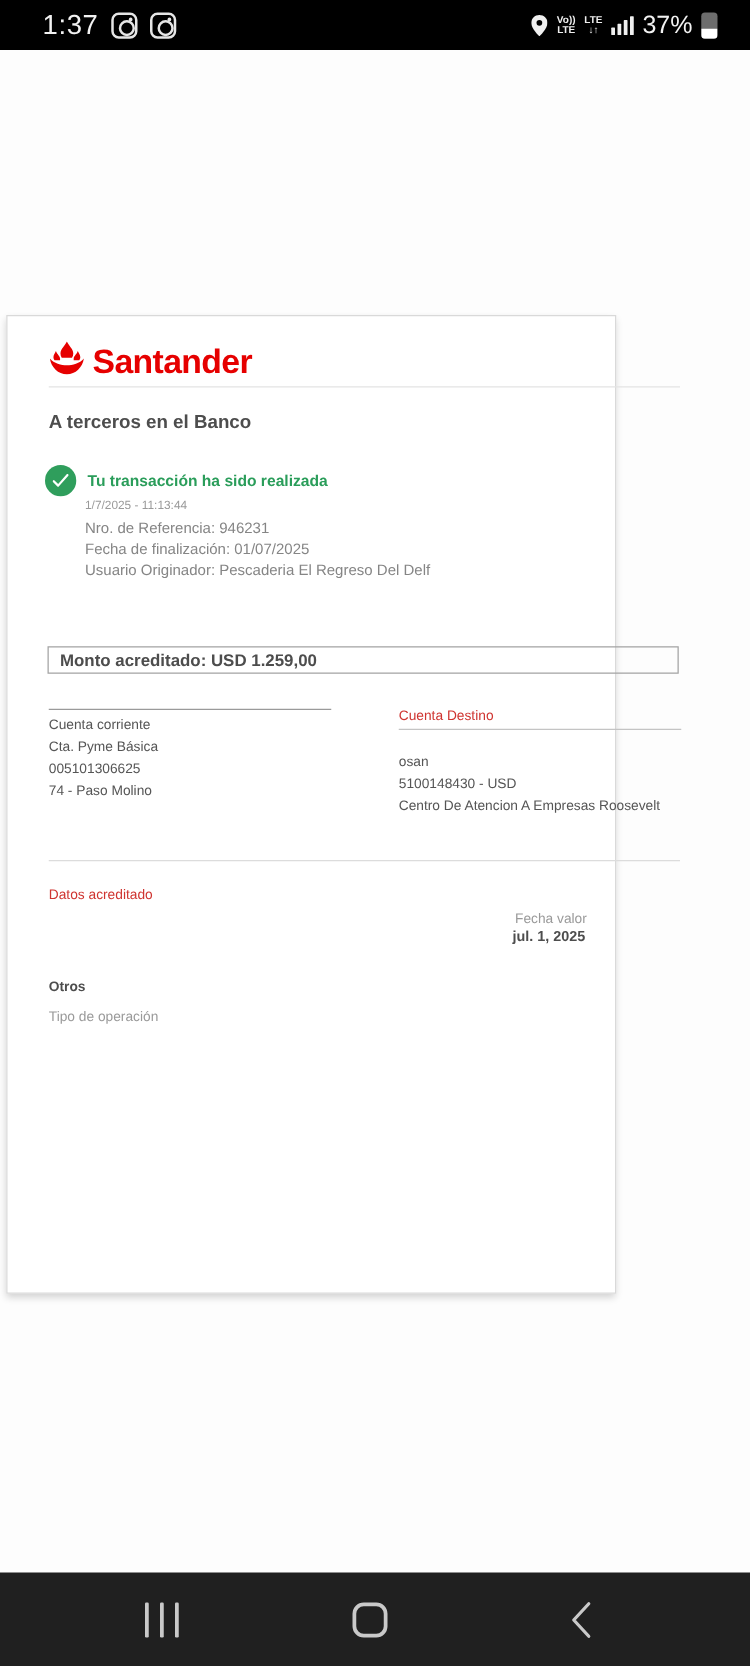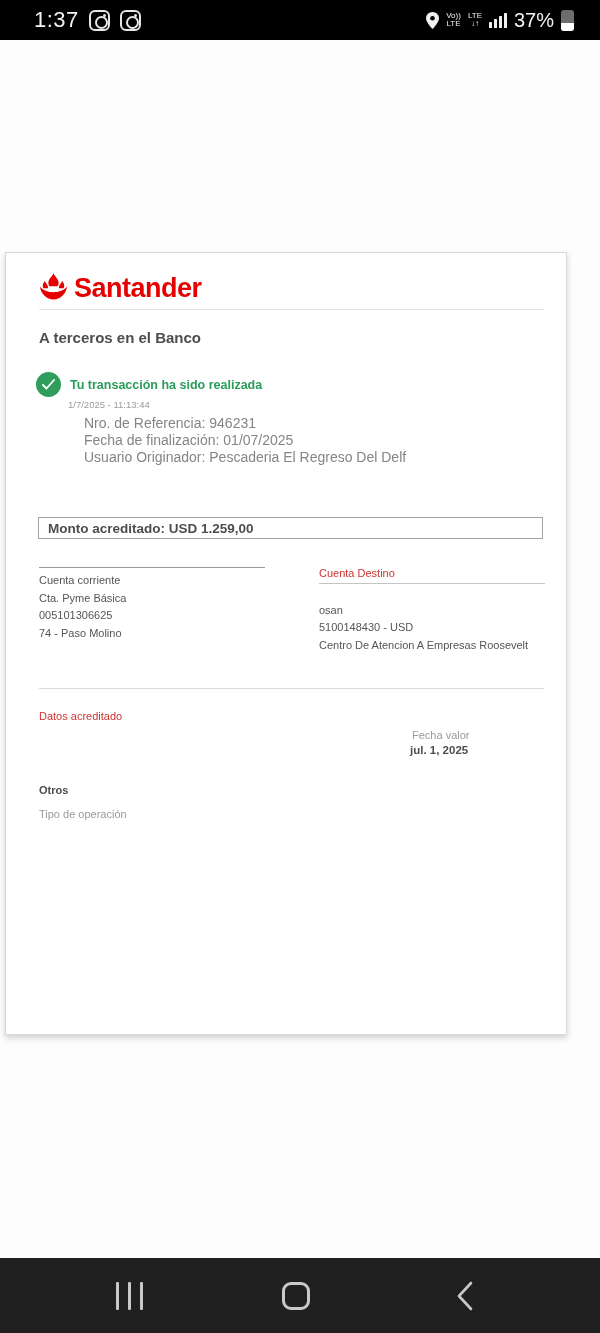--- a/index.html
+++ b/index.html
@@ -9,46 +9,46 @@
   
   .status-bar { position:absolute; top:0; left:0; width:600px; height:40px; background:#000;
     display:flex; align-items:center; justify-content:space-between; padding:0 26px 0 34px; }
   .sb-left { display:flex; align-items:center; gap:10px; }
   .sb-time { color:#f2f2f2; font-size:22px; letter-spacing:.5px; }
   .insta-icon { width:21px; height:21px; border:2px solid #e6e6e6; border-radius:6px; position:relative; display:inline-block; }
   .insta-icon::before { content:""; position:absolute; left:4px; top:4px; width:9px; height:9px; border:2px solid #e6e6e6; border-radius:50%; }
   .insta-icon::after { content:""; position:absolute; right:2px; top:2px; width:3px; height:3px; background:#e6e6e6; border-radius:50%; }
   .sb-right { display:flex; align-items:center; gap:7px; }
   .pin-icon svg { display:block; }
-  .sb-stack { display:flex; flex-direction:column; align-items:center; color:#eee; font-size:8px; line-height:8.5px; font-weight:400; }
+  .sb-stack { display:flex; flex-direction:column; align-items:center; color:#eee; font-size:8px; line-height:8.5px; font-weight:700; }
   .signal-icon { display:flex; align-items:flex-end; gap:2px; height:16px; }
   .signal-icon i { display:block; width:3px; background:#f0f0f0; border-radius:.5px; }
   .signal-icon i:nth-child(1){height:6px}.signal-icon i:nth-child(2){height:9px}
   .signal-icon i:nth-child(3){height:12px}.signal-icon i:nth-child(4){height:15px}
   .sb-batt-pct { color:#f2f2f2; font-size:20px; }
   .battery-icon { width:13px; height:21px; border-radius:3px; background:#6d6d6d; position:relative; overflow:hidden; }
   .battery-icon::after { content:""; position:absolute; left:0; bottom:0; width:100%; height:8px; background:#fff; }
 
   
   .viewer { position:absolute; top:40px; left:0; width:600px; height:1218px; background:#fdfdfd; }
-  .doc-card { position:absolute; left:5px; top:212px; width:562px; height:783px; background:#fff;
+  .doc-card { position:absolute; left:5px; top:212px; width:488px; height:783px; background:#fff;
     border:1px solid #d9d9d9; box-shadow:0 3px 6px rgba(0,0,0,.18); }
   .abs { position:absolute; }
 
   .logo-row { left:33px; top:20px; display:flex; align-items:center; gap:6px; }
   .brand-text { color:#e60000; font-size:27px; font-weight:700; letter-spacing:-0.5px; }
   .logo-underline { left:33px; top:56px; width:505px; height:1px; background:#e3e3e3; }
 
   .doc-title { left:33px; top:76px; font-size:15px; font-weight:700; color:#4d4d4d; }
 
   .success-row { left:30px; top:119px; display:flex; align-items:center; gap:9px; }
   .check-circle { width:25px; height:25px; border-radius:50%; background:#2f9e5c; display:flex; align-items:center; justify-content:center; flex:0 0 auto; }
   .success-msg { color:#2a9d5a; font-size:12.5px; font-weight:700; }
   .tx-datetime { left:62px; top:146px; font-size:9.5px; color:#9a9a9a; }
-  .tx-line { left:62px; font-size:14px; color:#858585;margin-left:16px; }
+  .tx-line { left:62px; font-size:12px; color:#858585; }
   .tx-ref { top:162px; } .tx-fin { top:179px; } .tx-orig { top:196px; }
 
   .amount-box { left:32px; top:264px; width:505px; height:22px; border:1px solid #a3a3a3;
     display:flex; align-items:center; padding-left:9px; }
   .amount-text { font-size:13.5px; font-weight:700; color:#4d4d4d; }
 
   .col { top:314px; }
   .col-origin { left:33px; width:226px; }
   .col-dest { left:313px; width:226px; }
   .col-label { color:#cf3430; font-size:11px; padding-bottom:4px; }

